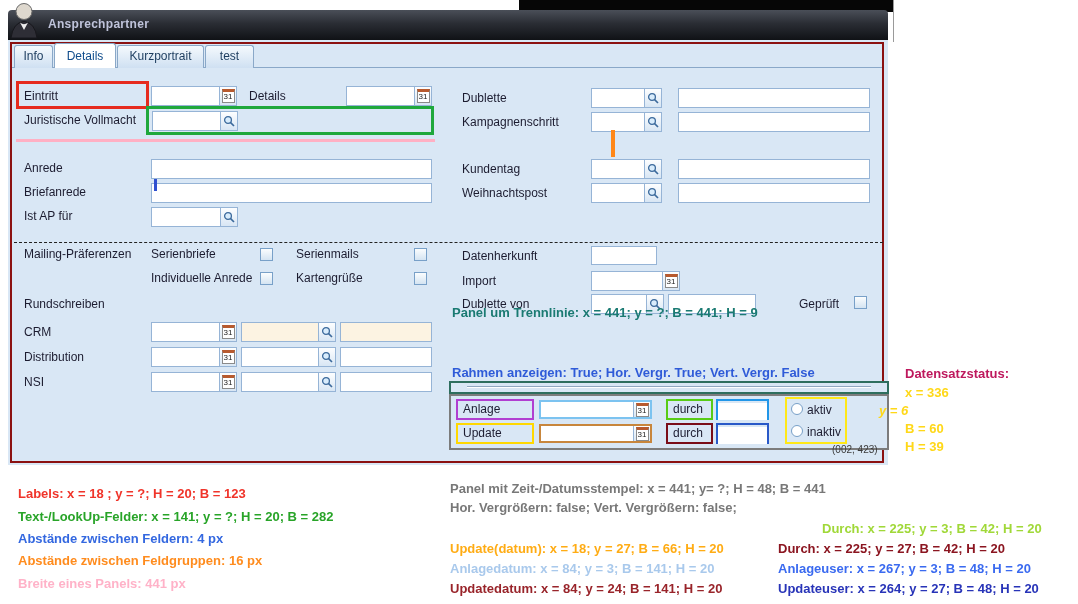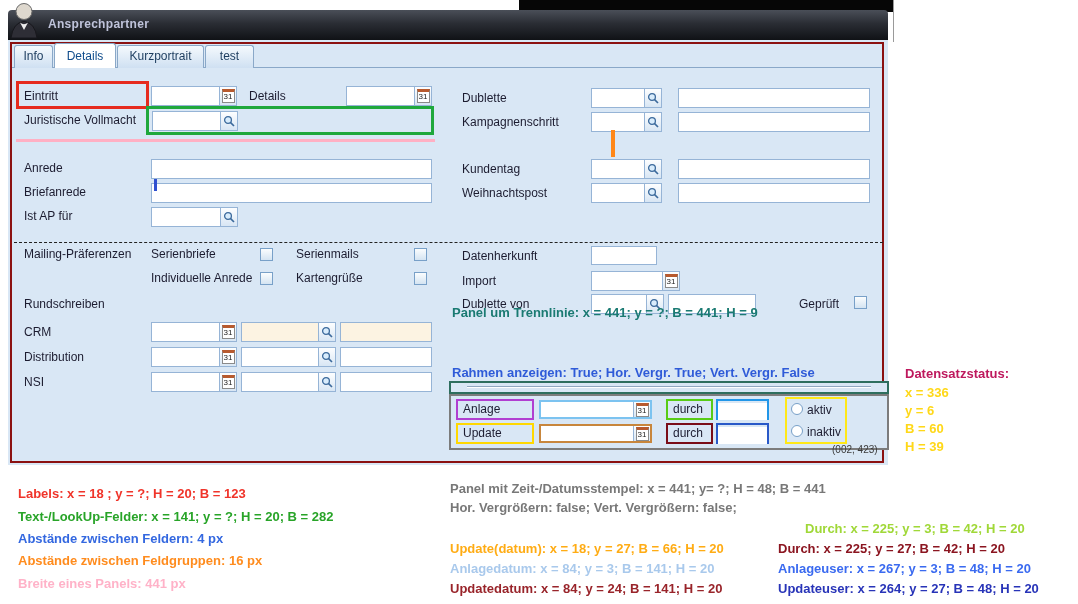--- a/index.html
+++ b/index.html
@@ -312,35 +312,35 @@
     <div class="radio" style="left:340px;top:7px"></div>
     <span class="rlbl" style="left:356px;top:7px">aktiv</span>
     <div class="radio" style="left:340px;top:29px"></div>
     <span class="rlbl" style="left:356px;top:29px">inaktiv</span>
   </div>
 
   <div class="abs" style="left:832px;top:444px;font-size:10px;color:#3c3c3c;z-index:9">(002, 423)</div>
 
   <div class="ann" style="left: 905px; top: 366px; color: #be185d;">Datensatzstatus:</div>
   <div class="ann" style="left: 905px; top: 385px; color: rgb(255, 216, 24);">x = 336</div>
-  <div class="ann" style="left: 905px; top: 403px; color: rgb(255, 216, 24);">y = 6</div>
+  <div class="ann" style="left: 879px; top: 403px; color: rgb(255, 216, 24); font-style: italic;">y = 6</div>
   <div class="ann" style="left: 905px; top: 421px; color: rgb(255, 216, 24);">B = 60</div>
   <div class="ann" style="left: 905px; top: 439px; color: rgb(255, 216, 24);">H = 39</div>
 
   <div class="ann" style="left: 18px; top: 486px; color: rgb(240, 52, 42);">Labels: x = 18 ; y = ?; H = 20; B = 123</div>
   <div class="ann" style="left: 18px; top: 509px; color: rgb(40, 164, 40);">Text-/LookUp-Felder: x = 141; y = ?; H = 20; B = 282</div>
   <div class="ann" style="left: 18px; top: 531px; color: rgb(52, 104, 224);">Abstände zwischen Feldern: 4 px</div>
   <div class="ann" style="left: 18px; top: 553px; color: rgb(255, 140, 30);">Abstände zwischen Feldgruppen: 16 px</div>
   <div class="ann" style="left: 18px; top: 576px; color: rgb(255, 178, 200);">Breite eines Panels: 441 px</div>
 
   <div class="ann" style="left: 450px; top: 481px; color: rgb(120, 120, 120);">Panel mit Zeit-/Datumsstempel: x = 441; y= ?; H = 48; B = 441</div>
   <div class="ann" style="left: 450px; top: 500px; color: rgb(120, 120, 120);">Hor. Vergrößern: false; Vert. Vergrößern: false;</div>
 
   <div class="ann" style="left: 450px; top: 541px; color: rgb(255, 172, 20);">Update(datum): x = 18; y = 27; B = 66; H = 20</div>
   <div class="ann" style="left: 450px; top: 561px; color: rgb(169, 201, 236);">Anlagedatum: x = 84; y = 3; B = 141; H = 20</div>
   <div class="ann" style="left: 450px; top: 581px; color: rgb(153, 36, 42);">Updatedatum: x = 84; y = 24; B = 141; H = 20</div>
 
-  <div class="ann" style="left: 761px; top: 521px; color: rgb(160, 216, 56); padding-left: 44px;">Durch: x = 225; y = 3; B = 42; H = 20</div>
+  <div class="ann" style="left: 778px; top: 521px; color: rgb(160, 216, 56); padding-left: 44px;">Durch: x = 225; y = 3; B = 42; H = 20</div>
   <div class="ann" style="left: 778px; top: 541px; color: rgb(139, 21, 32);">Durch: x = 225; y = 27; B = 42; H = 20</div>
   <div class="ann" style="left: 778px; top: 561px; color: rgb(58, 106, 240);">Anlageuser: x = 267; y = 3; B = 48; H = 20</div>
   <div class="ann" style="left: 778px; top: 581px; color: rgb(40, 52, 184);">Updateuser: x = 264; y = 27; B = 48; H = 20</div>
 
 </div>
 
 </body></html>

